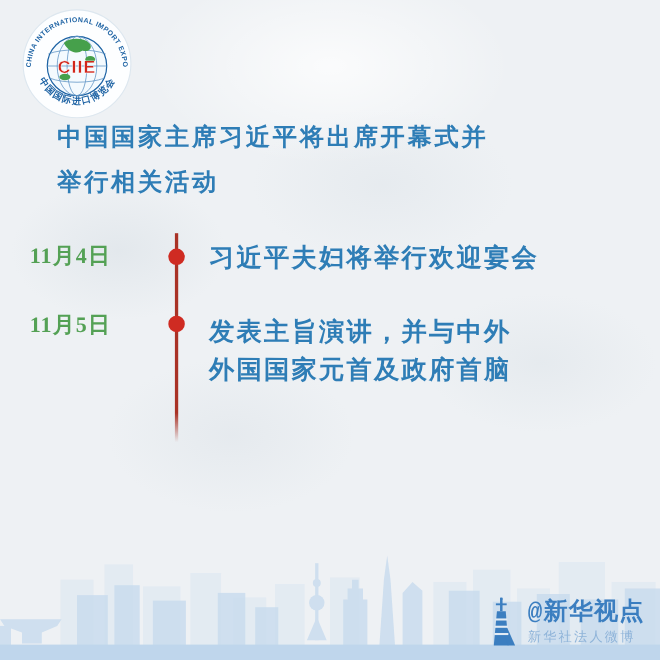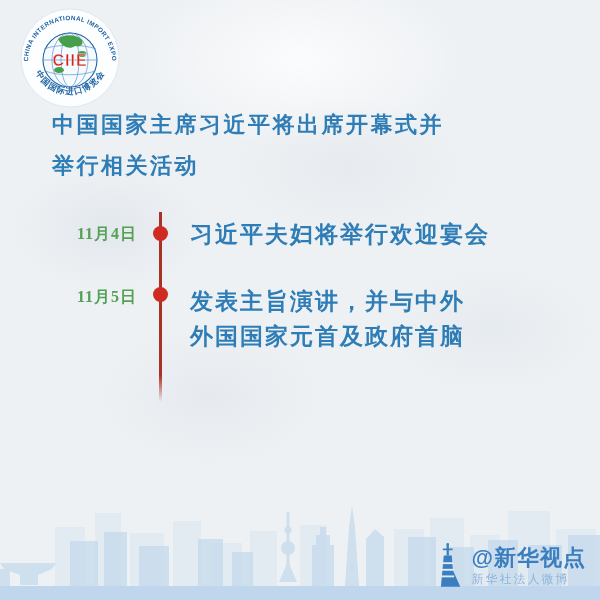--- a/index.html
+++ b/index.html
@@ -46,22 +46,22 @@
     position:absolute;left:159px;top:212px;width:3px;height:190px;
     background:linear-gradient(to bottom,var(--timeline-red) 0%,var(--timeline-red) 86%,rgba(169,50,38,0) 100%);
   }
   .timeline-dot{
     position:absolute;width:15px;height:15px;border-radius:50%;
     background:var(--timeline-dot-red);left:153px;
   }
   .dot-1{top:226px;}
   .dot-2{top:287px;}
   .timeline-date{
-    position:absolute;left:27px;width:110px;text-align:right;
-    color:var(--date-green);font-weight:bold;font-size:16px;line-height:25px;letter-spacing:1px;
+    position:absolute;left:27px;width:110px;text-align:left;
+    color:var(--date-green);font-weight:bold;font-size:20px;line-height:25px;letter-spacing:1px;
   }
   .date-1{top:221px;}
   .date-2{top:284px;}
   .timeline-content{
     position:absolute;left:190px;
     color:var(--text-blue);font-weight:bold;font-size:23px;letter-spacing:2px;line-height:35px;
   }
   .content-1{top:217px;}
   .content-2{top:284px;}
   .timeline-content .line{white-space:nowrap;}
@@ -73,21 +73,21 @@
   .skyline{position:absolute;left:0;bottom:0;width:600px;height:115px;}
   .sky-back{fill:var(--skyline-back);opacity:.65;}
   .sky-front{fill:var(--skyline-front);opacity:.85;}
   .sky-strip{fill:var(--skyline-strip);}
   .watermark{
     position:absolute;right:14px;bottom:10px;display:flex;align-items:center;gap:7px;
     font-family:"Liberation Sans","DejaVu Sans",sans-serif;
   }
   .wm-icon-fill{fill:var(--watermark-blue);}
   .wm-icon-slit{fill:#e2ebf4;}
-  .wm-handle{font-size:22px;font-weight:bold;color:var(--watermark-blue);line-height:25px;letter-spacing:1px;}
+  .wm-handle{font-size:22px;font-weight:bold;color:var(--watermark-blue);line-height:25px;letter-spacing:1px;font-family:Liberation Mono, monospace;}
   .wm-subtitle{font-size:12px;color:var(--watermark-light-blue);letter-spacing:2px;margin-top:1px;}
 </style>
 </head>
 <body>
 
 <div class="poster">
 
   <svg class="logo" viewBox="0 0 100 100">
     <defs>
       <path id="arcTop" d="M 8,54 A 42,42 0 1 1 92,54"></path>

